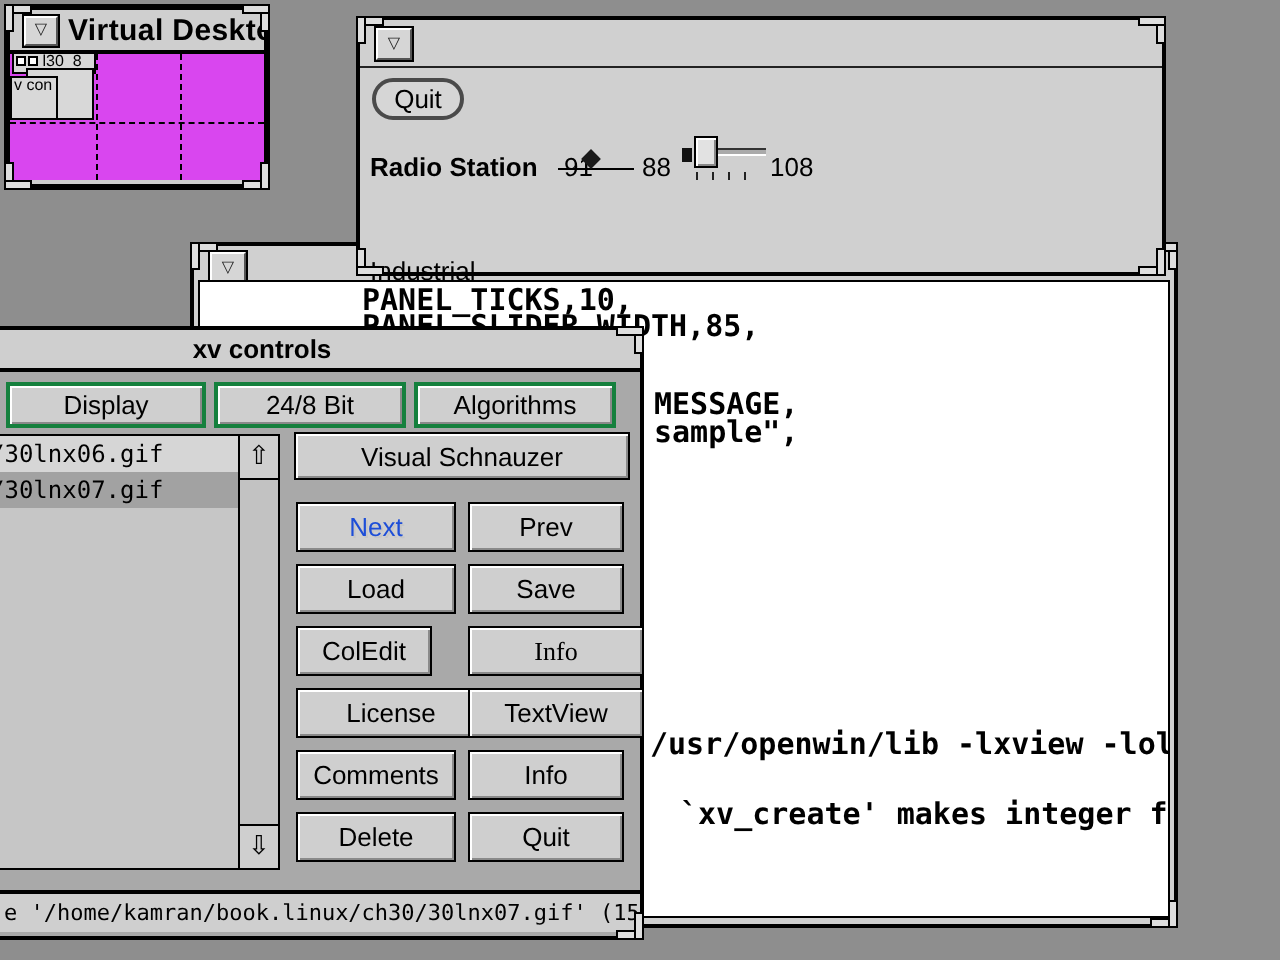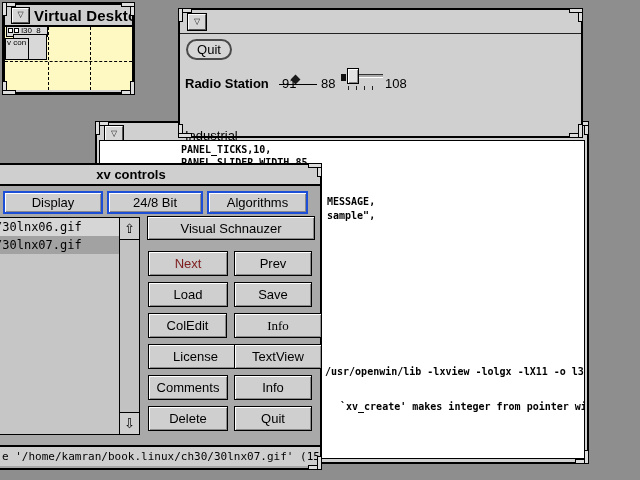--- a/index.html
+++ b/index.html
@@ -28,21 +28,21 @@
     outline:1px solid #000;
     display:flex; align-items:center; justify-content:center;
     font-size:8px; color:#222; line-height:1;
   }
 
   
   #vd-win { left:2px; top:2px; width:133px; height:93px; background:#cfcfcf; border:3px solid #000; z-index:4; position:absolute; }
   #vd-title { height:22px; border-bottom:2px solid #000; display:flex; align-items:center; overflow:hidden; white-space:nowrap; }
   #vd-title .menu-btn { position:static; margin-left:7px; flex:0 0 auto; }
   #vd-title .t { font-weight:bold; font-size:15px; margin-left:5px; letter-spacing:0.2px; }
-  #vd-pager { position:relative; height:63px; background:#fef9c3; overflow:hidden; }
+  #vd-pager { position:relative; height:63px; background:#d946ef; overflow:hidden; }
   .grid-line-v { position:absolute; top:0; bottom:0; width:0; border-left:1px dashed #000; }
   .grid-line-h { position:absolute; left:0; right:0; height:0; border-top:1px dashed #000; }
   .mini { position:absolute; background:#d8d8d8; border:1px solid #000; font-size:8px; line-height:8px; overflow:hidden; white-space:nowrap; }
   .mini .tbx { display:inline-block; width:5px; height:5px; border:1px solid #000; background:#fff; margin:1px 0 0 1px; vertical-align:top; }
 
   
   #radio-win { left:178px; top:8px; width:405px; height:130px; z-index:3; }
   #radio-title { height:24px; border-bottom:1px solid #222; position:relative; }
   #radio-body { position:relative; height:101px; font-size:13px; }
   #radio-quit {
@@ -59,36 +59,36 @@
   #slider .knob { position:absolute; left:6px; top:0; width:12px; height:16px; background:#e2e2e2; border:1px solid #000; box-shadow:inset 1px 1px 0 #fff, inset -1px -1px 0 #888; }
   #slider .trough { position:absolute; left:18px; top:6px; width:24px; height:4px; background:#aaa; border-top:1px solid #333; border-bottom:1px solid #fff; }
   #slider .tick { position:absolute; top:18px; width:1px; height:4px; background:#222; }
 
   
   #text-win { left:95px; top:121px; width:494px; height:343px; z-index:2; }
   #text-title { height:17px; position:relative; }
   #text-white {
     position:absolute; left:2px; top:17px; width:486px; height:319px;
     background:#fff; border:1px solid #000; overflow:hidden;
-    font-family:"DejaVu Sans Mono", monospace; font-size:10px; font-weight:bold; line-height:12px;
+    font-family:"DejaVu Sans Mono", monospace; font-size:15px; font-weight:bold; line-height:12px;
   }
   .code { position:absolute; white-space:pre; }
 
   
   #xv-win { left:-60px; top:163px; width:382px; height:307px; background:#a9a9a9; border:2px solid #000; position:absolute; z-index:10; }
   #xv-title { height:21px; background:#cfcfcf; border-bottom:2px solid #000; text-align:center; font-weight:bold; font-size:13px; line-height:20px; }
   #xv-body { position:relative; height:280px; }
   .xv-btn {
     position:absolute; background:#cfcfcf; border:1px solid #000;
     box-shadow:inset 1px 1px 0 #fff, inset -1px -1px 0 #8a8a8a;
     display:flex; align-items:center; justify-content:center;
     font-size:13px; font-family:"Liberation Sans", sans-serif;
   }
-  .xv-menu { border:2px solid #1d4ed8; box-shadow:inset 1px 1px 0 #fff, inset -1px -1px 0 #8a8a8a; }
-  .xv-btn.disabled { color:#7f1d1d; text-shadow:1px 1px 0 #c6c6c6; }
+  .xv-menu { border:2px solid #15803d; box-shadow:inset 1px 1px 0 #fff, inset -1px -1px 0 #8a8a8a; }
+  .xv-btn.disabled { color:#1d4ed8; text-shadow:1px 1px 0 #c6c6c6; }
   #xv-list { position:absolute; left:0; top:31px; width:178px; height:218px; background:#c6c6c6; border:1px solid #000; overflow:hidden; }
   .list-item { height:18px; line-height:18px; font-family:"DejaVu Sans Mono", monospace; font-size:12px; white-space:pre; padding-left:52px; background:#d6d6d6; }
   .list-item.selected { background:#a2a2a2; }
   #xv-scroll { position:absolute; left:177px; top:31px; width:21px; height:218px; background:#c2c2c2; border:1px solid #000; }
   .scroll-arrow { position:absolute; left:0; width:19px; height:22px; background:#cfcfcf; text-align:center; line-height:22px; font-size:13px; font-family:"DejaVu Sans", sans-serif; }
   #scroll-up { top:0; border-bottom:1px solid #000; }
   #scroll-down { bottom:0; border-top:1px solid #000; }
   #xv-status {
     position:absolute; left:0; bottom:0; width:378px; height:21px;
     background:#cfcfcf; border-top:2px solid #000;
@@ -235,21 +235,21 @@
       <div class="scroll-arrow" id="scroll-up">⇧</div>
       <div class="scroll-arrow" id="scroll-down">⇩</div>
     </div>
 
     <div class="xv-btn" style="left:205px; top:30px; width:168px; height:24px;">Visual Schnauzer</div>
 
     <div class="xv-btn disabled" style="left:206px; top:65px;  width:80px; height:25px;">Next</div>
     <div class="xv-btn" style="left:292px; top:65px;  width:78px; height:25px;">Prev</div>
     <div class="xv-btn" style="left:206px; top:96px;  width:80px; height:25px;">Load</div>
     <div class="xv-btn" style="left:292px; top:96px;  width:78px; height:25px;">Save</div>
-    <div class="xv-btn" style="left:206px; top:127px; width:79px; height:25px;">ColEdit</div>
+    <div class="xv-btn" style="left:206px; top:127px; width:68px; height:25px;">ColEdit</div>
     <div class="xv-btn" style="left:292px; top:127px; width:88px; height:25px;font-family:Liberation Serif, serif;">Info</div>
     <div class="xv-btn" style="left:206px; top:158px; width:95px; height:25px;">License</div>
     <div class="xv-btn" style="left:292px; top:158px; width:88px; height:25px;">TextView</div>
     <div class="xv-btn" style="left:206px; top:189px; width:80px; height:25px;">Comments</div>
     <div class="xv-btn" style="left:292px; top:189px; width:78px; height:25px;">Info</div>
     <div class="xv-btn" style="left:206px; top:220px; width:80px; height:25px;">Delete</div>
     <div class="xv-btn" style="left:292px; top:220px; width:78px; height:25px;">Quit</div>
 
     <div id="xv-status">e '/home/kamran/book.linux/ch30/30lnx07.gif' (156</div>
   </div>

